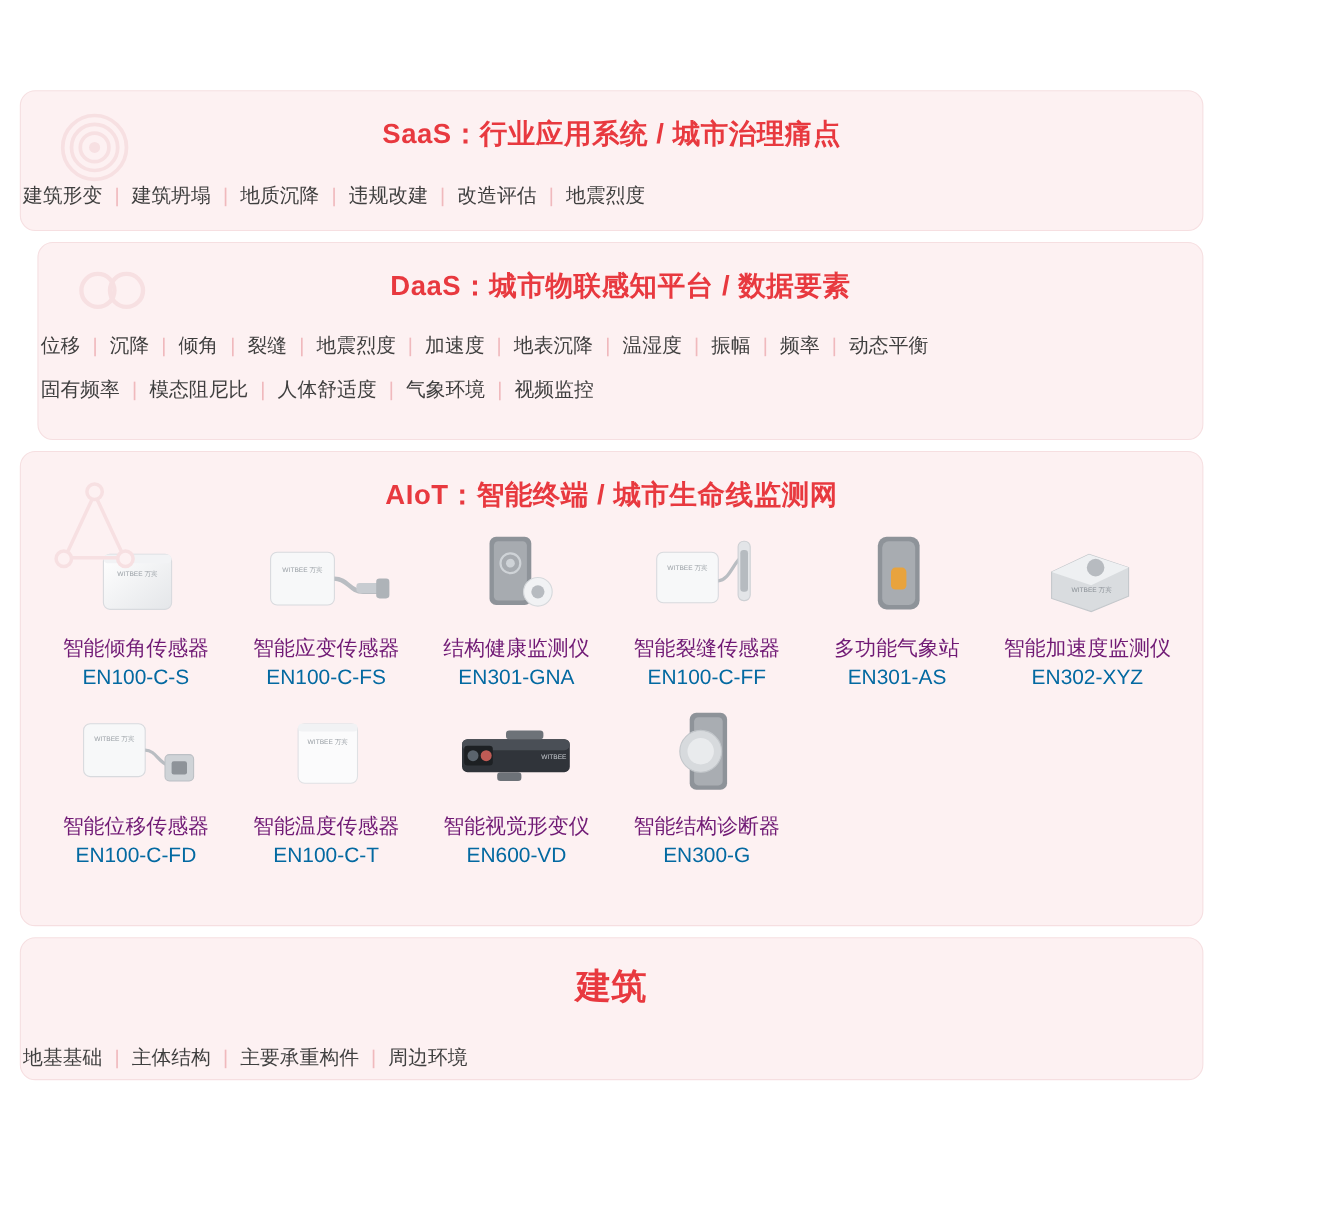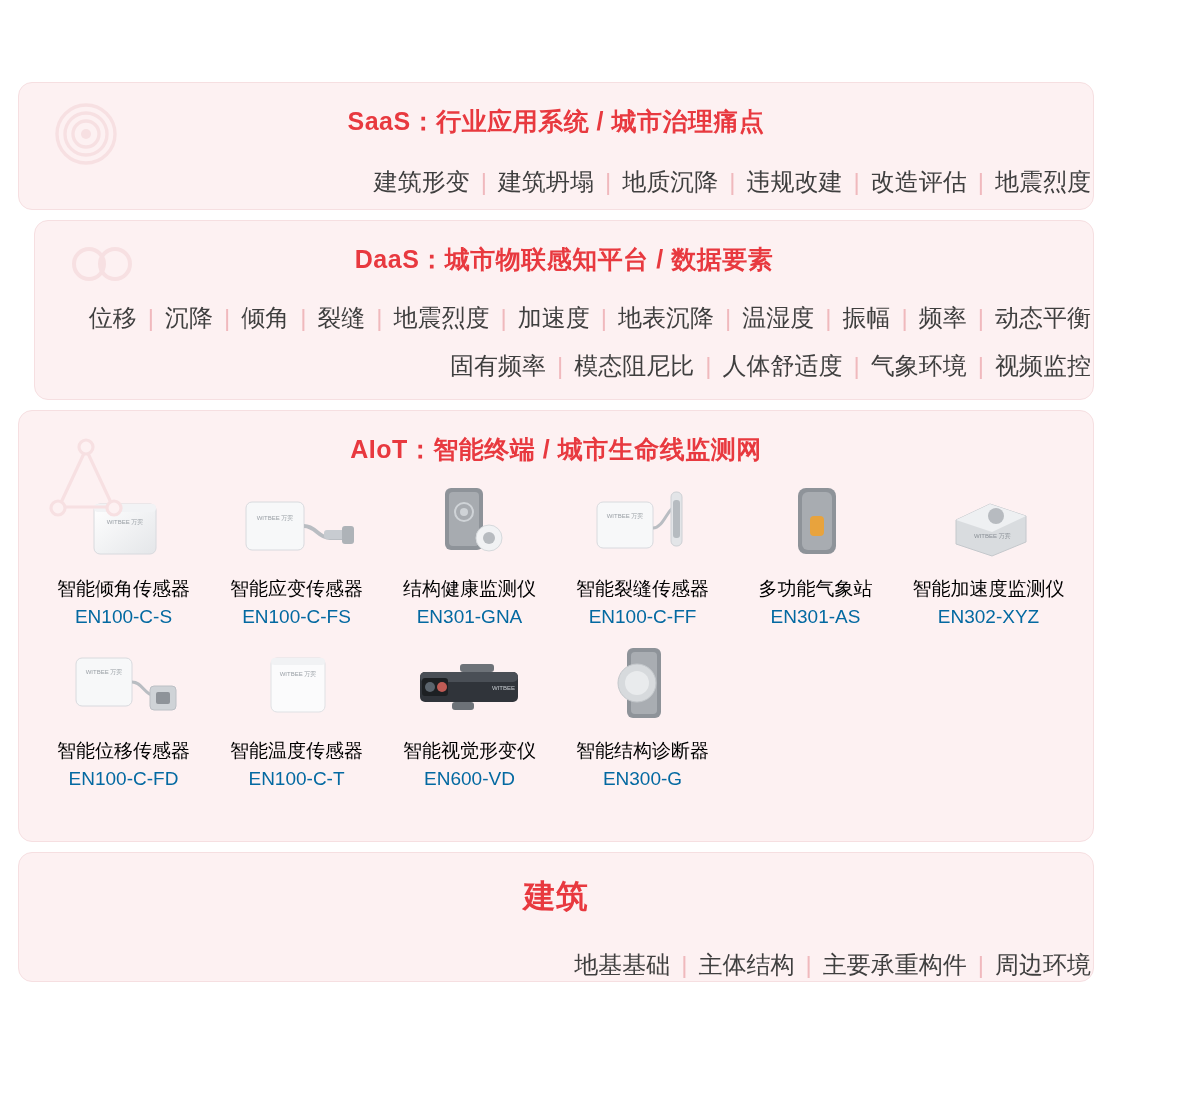--- a/index.html
+++ b/index.html
@@ -33,22 +33,22 @@
     text-align: center;
     font-size: 25px;
     font-weight: bold;
     color: #e8393f;
     letter-spacing: 0.5px;
   }
   .panel-title .lead {
     color: #e8393f;
   }
   .divider-row {
-    text-align: right;
-    font-size: 24px;
+    text-align: left;
+    font-size: 18px;
     color: #3f3f3f;
     white-space: nowrap;
   }
   .divider-row .sep {
     color: #f0b9bd;
     padding: 0 9px;
     font-weight: 300;
   }
   .divider-row .item {
     padding: 0 2px;
@@ -90,21 +90,21 @@
     text-align: center;
   }
   .device-img {
     height: 96px;
     display: flex;
     align-items: center;
     justify-content: center;
   }
   .device-name {
     font-size: 19px;
-    color: #000000;
+    color: #701a75;
     margin-top: 6px;
     white-space: nowrap;
   }
   .device-model {
     font-size: 19px;
     color: #0369a1;
     margin-top: 4px;
     white-space: nowrap;
   }
 

